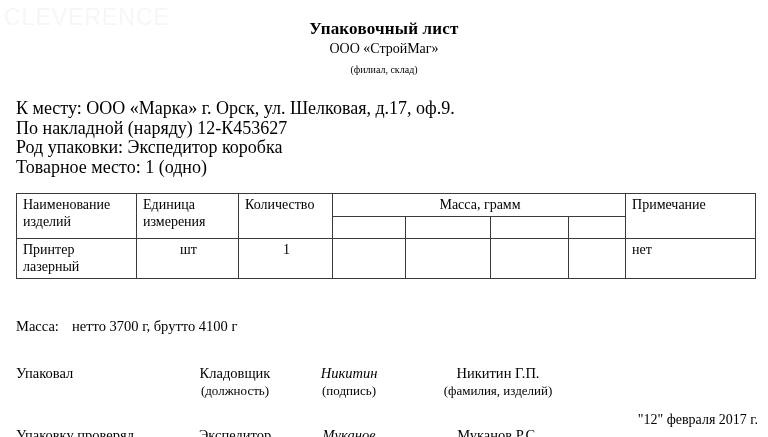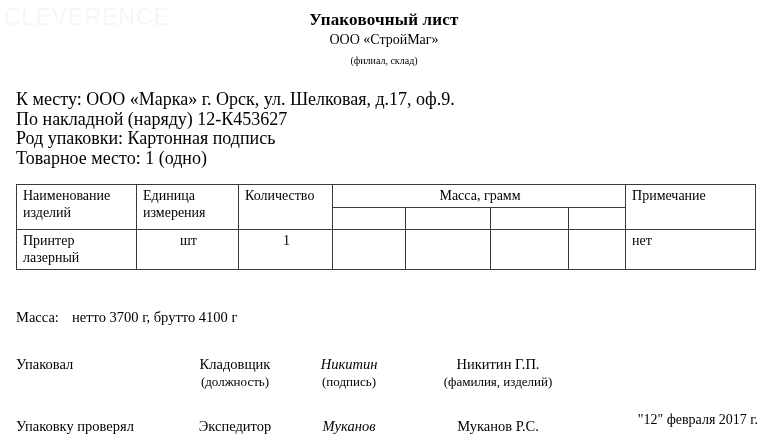--- a/index.html
+++ b/index.html
@@ -27,21 +27,21 @@
     letter-spacing: 1px;
     color: #f6f6f6;
     font-weight: 500;
     user-select: none;
     white-space: nowrap;
   }
 
   
   .header {
     text-align: center;
-    padding-top: 10px;
+    padding-top: 19px;
   }
   .doc-title {
     font-size: 17px;
     font-weight: bold;
     line-height: 20px;
     letter-spacing: 0.2px;
   }
   .company {
     font-size: 14px;
     font-weight: normal;
@@ -138,21 +138,21 @@
 
 <div class="header">
   <div class="doc-title">Упаковочный лист</div>
   <div class="company">ООО «СтройМаг»</div>
   <div class="branch">(филиал, склад)</div>
 </div>
 
 <div class="address">
   <div>К месту:  ООО «Марка» г. Орск, ул. Шелковая, д.17, оф.9.</div>
   <div>По накладной (наряду) 12-К453627</div>
-  <div>Род упаковки: Картонная подпись</div>
+  <div>Род упаковки: Экспедитор коробка</div>
   <div>Товарное место: 1 (одно)</div>
 </div>
 
 <div class="table-wrap">
   <table class="packing">
     <colgroup>
       <col style="width:120px">
       <col style="width:102px">
       <col style="width:94px">
       <col style="width:73px">

